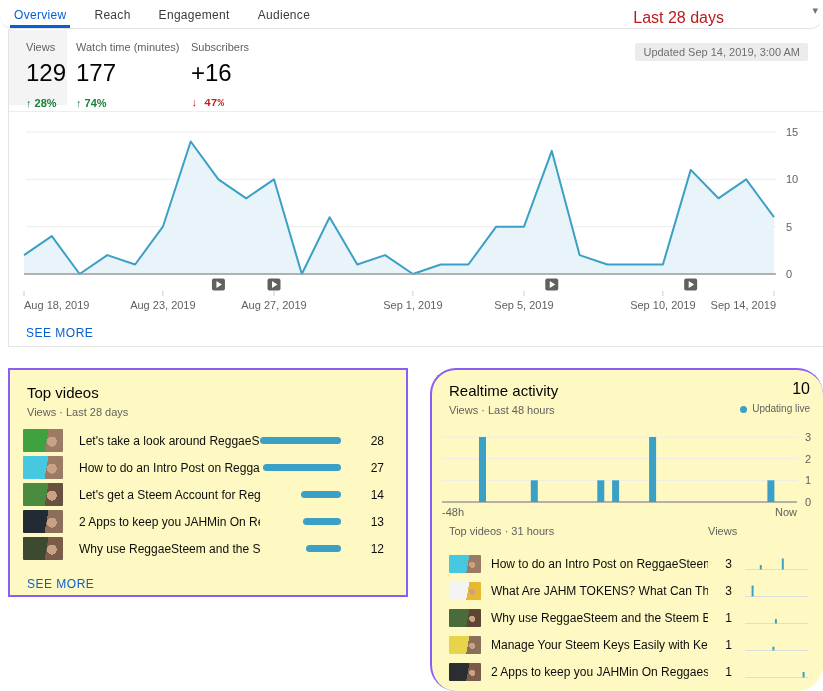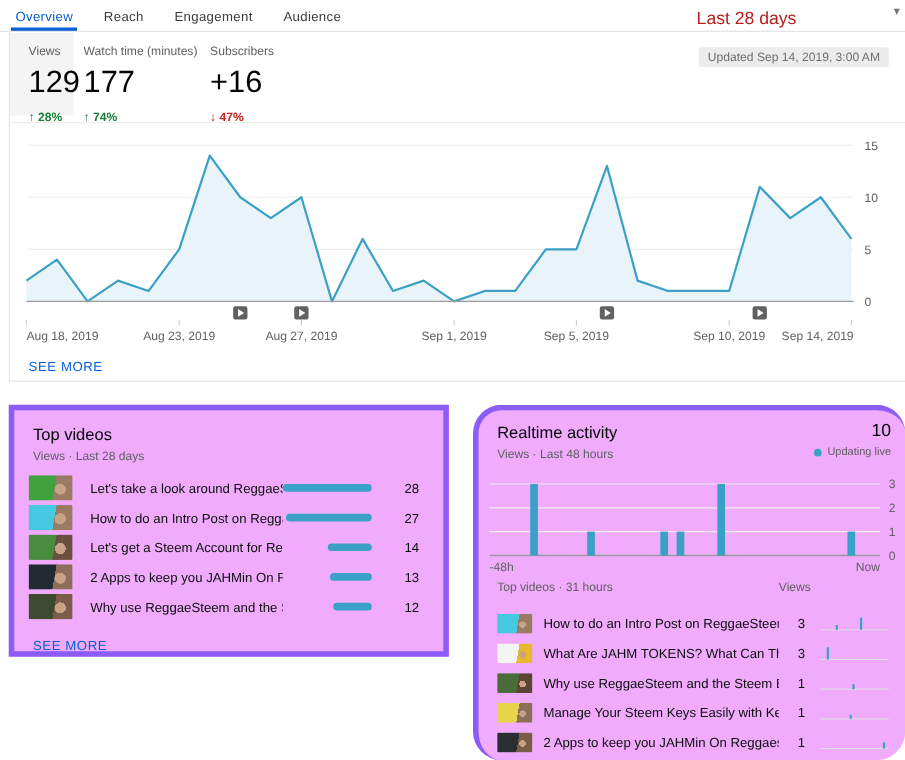--- a/index.html
+++ b/index.html
@@ -2,50 +2,50 @@
 <html><head>
 <meta charset="utf-8">
 <style>
   * { margin:0; padding:0; box-sizing:border-box; }
   html,body { background:#fff; }
   body { font-family:"Liberation Sans","DejaVu Sans",sans-serif; color:#030303; }
   .page { position:relative; width:823px; height:691px; overflow:hidden; background:#fff; }
 
   
   .tabbar { position:absolute; top:0; left:0; width:823px; height:29px;
-            border-bottom:1px solid #e2e2e2; display:flex; align-items:stretch; }
+            border-bottom:1px solid #e2e2e2; display:flex; align-items:stretch;border-radius:13px; }
   .tab { font-size:12px; font-weight:500; letter-spacing:.3px; color:#3c3c3c;
          padding:8px 14px 0 14px; cursor:pointer; position:relative; }
   .tab.active { color:#065fd4; }
   .tab.active::after { content:""; position:absolute; left:10px; right:10px; bottom:0;
                        height:3px; background:#065fd4; }
   .date-range { position:absolute; right:99px; top:9px; font-size:16px; color:#b91c1c; }
   .caret { position:absolute; right:5px; top:4px; font-size:11px; color:#757575; }
 
   
   .main-card { position:absolute; top:29px; left:8px; width:815px; height:318px;
                border-left:1px solid #e4e4e4; border-bottom:1px solid #e4e4e4; }
   .stat-highlight { position:absolute; left:0; top:1px; width:58px; height:75px; background:#f4f4f4; }
   .stat { position:absolute; top:12px; }
   .stat-views { left:17px; } .stat-watch { left:67px; } .stat-subs { left:182px; }
   .stat-label { font-size:11px; color:#606060; white-space:nowrap; }
-  .stat-value { font-size:28px; color:#030303; margin-top:6px; }
+  .stat-value { font-size:24px; color:#030303; margin-top:6px; }
   .stat-delta { font-size:11px; font-weight:700; margin-top:10px; white-space:nowrap; }
-  .delta-up { color:#188038; } .delta-down { color:#c5221f; }
+  .delta-up { color:#188038; } .delta-down { color:#c5221f;font-family:Liberation Mono, monospace; }
   .updated-chip { position:absolute; right:15px; top:14px; background:#ececec; color:#6f6f6f;
                   font-size:11px; padding:3px 8px; border-radius:2px; }
   .chart-wrap { position:absolute; top:82px; left:0; width:815px; height:210px;
                 border-top:1px solid #ededed; }
   .see-more { position:absolute; left:17px; font-size:12px; font-weight:500; letter-spacing:.5px;
               color:#065fd4; cursor:pointer; }
   .main-card .see-more { top:297px; }
   svg text { font-family:"Liberation Sans","DejaVu Sans",sans-serif; }
 
   
-  .card { position:absolute; background:#f0abfc; border:5px solid #8b5cf6; }
+  .card { position:absolute; background:#fef9c3; border:2px solid #8b5cf6; }
   .card-title { font-size:15px; font-weight:500; color:#030303; }
   .card-sub { font-size:11px; color:#606060; margin-top:5px; }
   .tv-card { left:8px; top:368px; width:400px; height:229px; }
   .tv-head { position:absolute; left:17px; top:14px; }
   .tv-rows { position:absolute; left:0; top:57px; width:100%; }
   .tv-row { display:flex; align-items:center; height:27px; padding:0 22px 0 13px; cursor:pointer; }
   .thumb { width:40px; height:23px; flex:0 0 40px; border-radius:1px; }
   .tv-title { flex:1; font-size:12px; color:#0d0d0d; margin-left:16px;
               white-space:nowrap; overflow:hidden; }
   .tv-barwrap { position:relative; width:81px; height:7px; flex:0 0 81px; }

